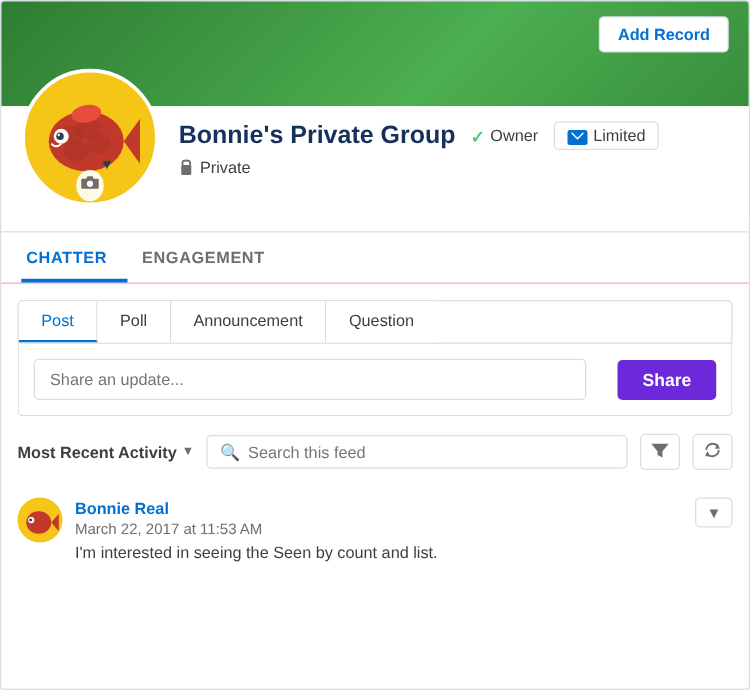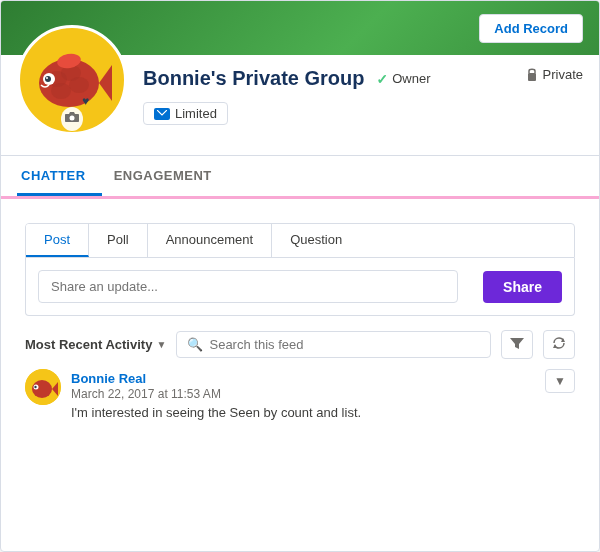--- a/index.html
+++ b/index.html
@@ -15,25 +15,25 @@
       width: 600px;
       min-height: 552px;
       background: #fff;
       border: 1px solid #d8dde6;
       border-radius: 4px;
       overflow: hidden;
     }
     
     .header-banner {
       background: linear-gradient(135deg, #2e7d32 0%, #4caf50 60%, #388e3c 100%);
-      height: 54px;
+      height: 84px;
       position: relative;
       display: flex;
       justify-content: flex-end;
-      align-items: flex-end;
+      align-items: flex-start;
       padding: 12px 16px;
     }
     .add-record-btn {
       background: #fff;
       color: #0070d2;
       border: 1px solid #d8dde6;
       border-radius: 4px;
       padding: 6px 14px;
       font-size: 13px;
       font-weight: 600;
@@ -74,21 +74,21 @@
       left: 50%;
       transform: translateX(-50%);
       background: rgba(255,255,255,0.9);
       border-radius: 50%;
       padding: 3px;
       cursor: pointer;
     }
     .profile-info {
       padding-top: 12px;
       display: flex;
-      flex-direction: row;
+      flex-direction: column;
       gap: 6px;
     }
     .profile-name-row {
       display: flex;
       align-items: center;
       gap: 12px;
       flex-wrap: wrap;
     }
     .profile-name {
       font-size: 20px;
@@ -102,21 +102,21 @@
       color: #3e3e3c;
       font-size: 13px;
     }
     .check-icon {
       color: #4bca81;
       font-size: 14px;
       font-weight: bold;
     }
     .limited-badge {
       display: flex;
-      align-items: center;
+      align-items: flex-end;
       gap: 5px;
       border: 1px solid #d8dde6;
       border-radius: 4px;
       padding: 3px 10px;
       font-size: 13px;
       color: #3e3e3c;
       background: #fff;
     }
     .email-icon {
       width: 16px;
@@ -154,22 +154,22 @@
       border-bottom: 3px solid transparent;
       margin-right: 8px;
       letter-spacing: 0.5px;
     }
     .tab.active {
       color: #0070d2;
       border-bottom: 3px solid #0070d2;
     }
     
     .main-content {
-      padding: 24px;
-      border-top: 3px solid #f9a8d4;
+      padding: 13px;
+      border-top: 1px solid #f9a8d4;
     }
     
     .post-tabs {
       display: flex;
       border: 1px solid #d8dde6;
       border-radius: 4px 4px 0 0;
       background: #fff;
       overflow: hidden;
     }
     .post-tab {
@@ -214,20 +214,21 @@
       font-weight: 600;
       cursor: pointer;
       text-align: right;
     }
     
     .activity-bar {
       display: flex;
       align-items: center;
       gap: 10px;
       margin-top: 14px;
+      margin-bottom: 12px;
     }
     .activity-dropdown {
       display: flex;
       align-items: center;
       gap: 4px;
       font-size: 13px;
       font-weight: 600;
       color: #3e3e3c;
       cursor: pointer;
     }

